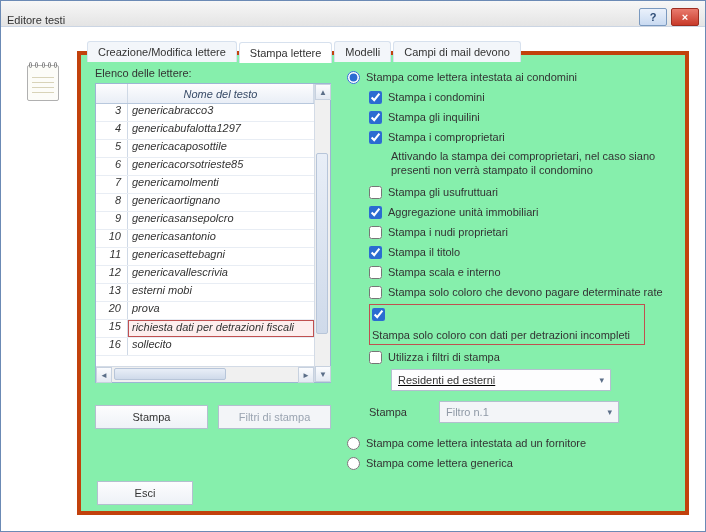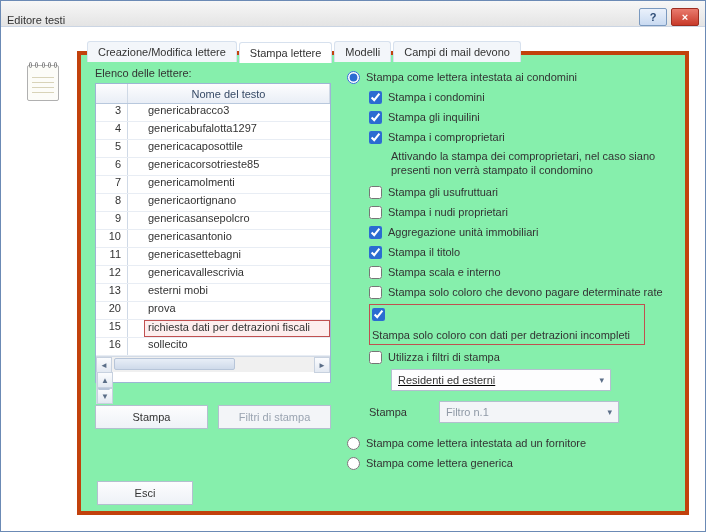--- a/index.html
+++ b/index.html
@@ -27,21 +27,21 @@
   .col-left { width:236px; display:flex; flex-direction:column; }
   .col-right { flex:1; display:flex; flex-direction:column; gap:4px; padding-top:2px; }
 
   .list-label { margin-bottom:4px; color:#333; }
   .grid { border:1px solid #9db5d4; background:#fff; height:300px; display:flex; flex-direction:column; }
   .grid-head { background:linear-gradient(#fdfdfe,#e9eef6); border-bottom:1px solid #b8c8dd; display:flex; height:20px; }
   .grid-head .hcell { border-right:1px solid #cfd9e6; display:flex; align-items:center; justify-content:center; color:#374a66; }
   .grid-body { flex:1; overflow:hidden; }
   .grid-row { display:flex; height:18px; border-bottom:1px solid #e8edf4; }
   .grid-row .num { width:32px; text-align:right; padding-right:6px; border-right:1px solid #cfd9e6; color:#333; }
-  .grid-row .txt { flex:1; padding-left:4px; color:#333; white-space:nowrap; overflow:hidden;margin-left:16px; }
+  .grid-row .txt { flex:1; padding-left:4px; color:#333; white-space:nowrap; overflow:hidden; }
   .grid-row.selected .txt { border:1px solid #c05050; background:#fdeeee; padding-left:3px; }
   .grid-scrollbar-v { width:16px; background:#f0f0f0; border-left:1px solid #d3dbe6; }
   .grid-scrollbar-h { height:16px; background:#f0f0f0; border-top:1px solid #d3dbe6; display:flex; }
   .scroll-btn { width:16px; height:16px; background:linear-gradient(#fbfcfe,#e3e9f2); border:1px solid #c7d1df; display:flex; align-items:center; justify-content:center; color:#5b6e88; font-size:8px; }
   .scroll-track { flex:1; background:#f0f0f0; position:relative; }
   .scroll-thumb { position:absolute; background:linear-gradient(#e8eef7,#cfdaea); border:1px solid #b7c5d9; border-radius:2px; }
 
   .btn { height:24px; border:1px solid #b3bfcf; background:linear-gradient(#fdfdfe,#eef2f7); color:#333; cursor:pointer; display:inline-flex; align-items:center; justify-content:center; padding:0 10px; }
   .btn.disabled { color:#9aa4b1; background:#f3f5f8; cursor:default; }
   .btn-row { display:flex; gap:10px; margin-top:22px; }
@@ -103,21 +103,21 @@
     <div class="tab"><span>Modelli</span></div>
     <div class="tab"><span>Campi di mail devono</span></div>
   </div>
 
   <div class="panel">
     <div class="panel-inner">
       <div class="row">
 
         <div class="col-left">
           <div class="list-label">Elenco delle lettere:</div>
-          <div class="grid" style="display:flex; flex-direction:column;">
+          <div class="grid" style="display:flex; flex-direction:row;font-style:italic;">
             <div style="flex:1; display:flex; flex-direction:column;">
               <div class="grid-head">
                 <div class="hcell" style="width:32px"></div>
                 <div class="hcell" style="flex:1">
                     <span>Nome del testo</span>
                   </div>
               </div>
               <div class="grid-body" id="grid-body">
                   <div class="grid-row">
                     <div class="num">3</div>
@@ -219,26 +219,26 @@
           <label class="opt-line indent1">
               <input type="checkbox" checked="" style="">
               <span>Stampa i comproprietari</span>
             </label>
           <div class="hint">Attivando la stampa dei comproprietari, nel caso siano presenti non verrà stampato il condomino</div>
           <label class="opt-line indent1">
               <input type="checkbox" style="">
               <span>Stampa gli usufruttuari</span>
             </label>
           <label class="opt-line indent1">
+              <input type="checkbox" checked="" style="">
+              <span>Aggregazione unità immobiliari</span>
+            </label>
+          <label class="opt-line indent1">
               <input type="checkbox" style="">
               <span>Stampa i nudi proprietari</span>
-            </label>
-          <label class="opt-line indent1">
-              <input type="checkbox" checked="" style="">
-              <span>Aggregazione unità immobiliari</span>
             </label>
           <label class="opt-line indent1">
               <input type="checkbox" checked="" style="">
               <span>Stampa il titolo</span>
             </label>
           <label class="opt-line indent1">
               <input type="checkbox" style="">
               <span>Stampa scala e interno</span>
             </label>
           <label class="opt-line indent1">

